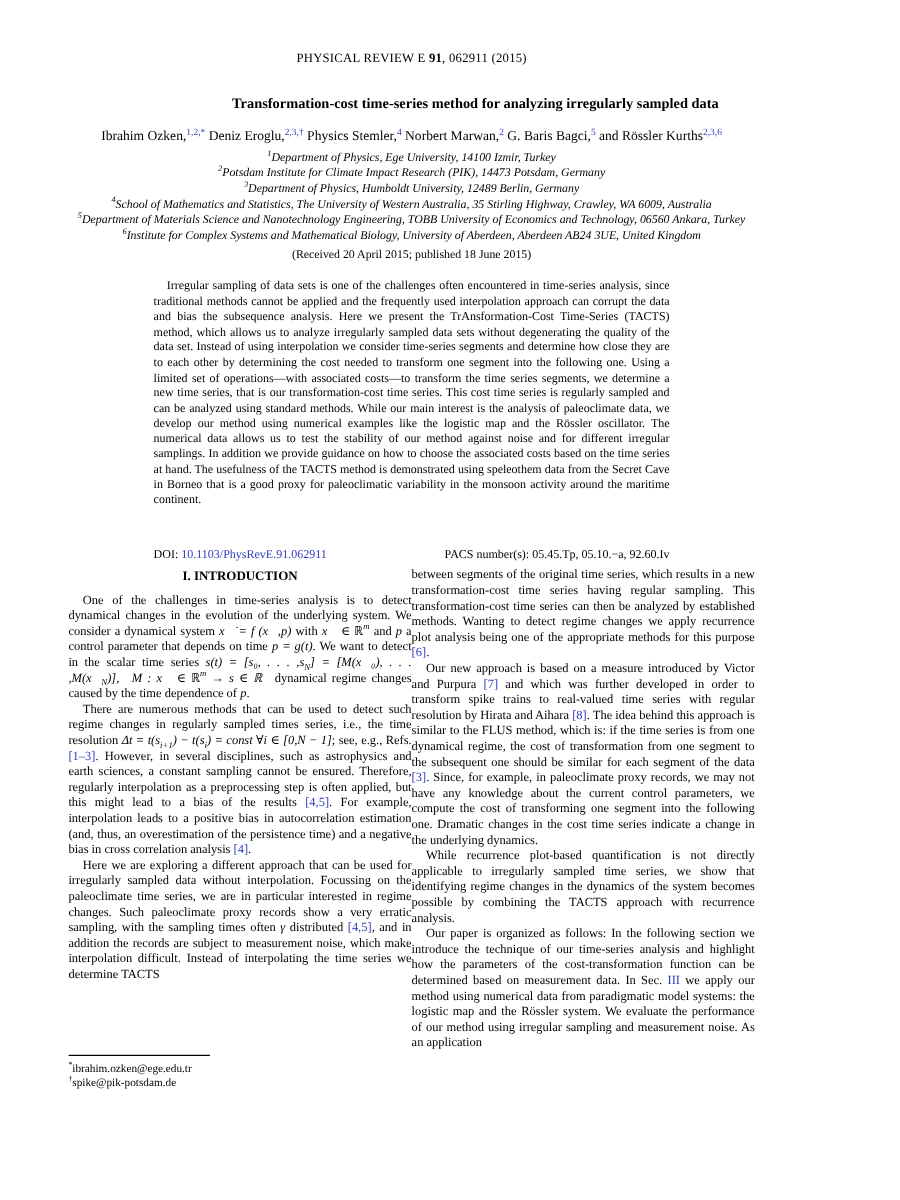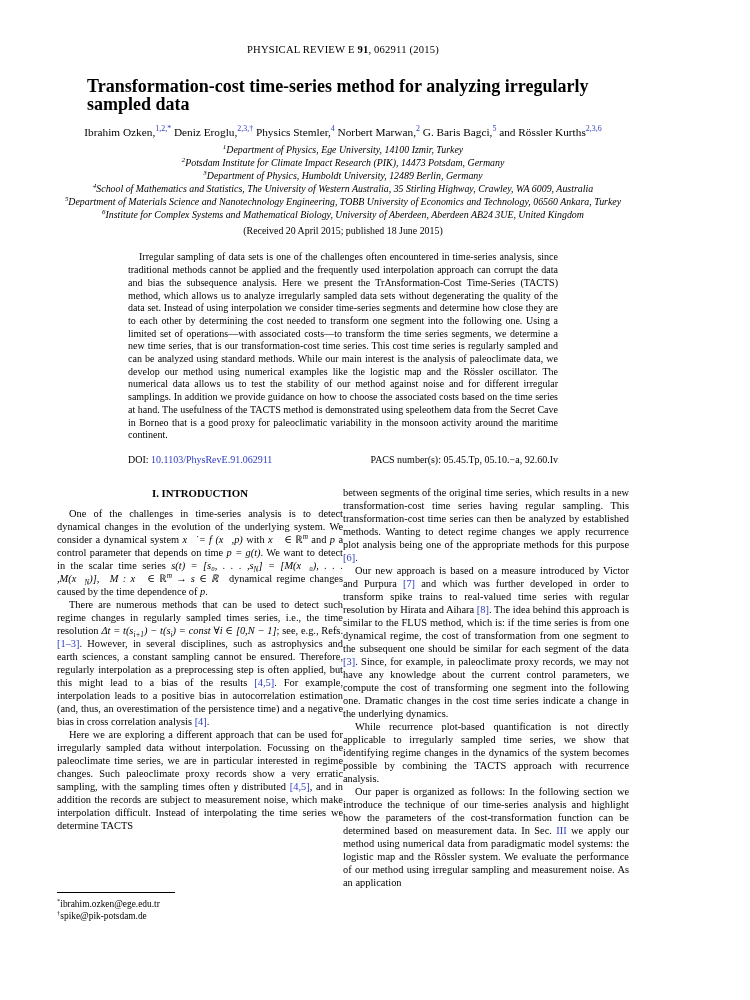--- a/index.html
+++ b/index.html
@@ -15,22 +15,22 @@
     width: 686px; height: 1000px;
     padding: 44px 57px 28px 57px;
     position: relative;
   }
   .journal-header {
     text-align: center;
     font-size: 10.6px;
     letter-spacing: 0.2px;
   }
   .title {
-    text-align: left;
-    font-size: 18px;
+    text-align: right;
+    font-size: 12px;
     font-weight: bold;
     margin: 22px 30px 0 30px;
     line-height: 18px;
   }
   .authors {
     text-align: center;
     font-size: 11.3px;
     margin-top: 13px;
   }
   .affiliations { margin-top: 6px; }
@@ -46,32 +46,32 @@
     margin-top: 4px;
   }
   .abstract {
     margin: 15px 71px 0 71px;
     font-size: 10px;
     line-height: 12.7px;
     text-align: justify;
     text-indent: 11px;
   }
   .doi-row {
-    margin: 12px 71px 0 71px;
+    margin: 33px 71px 0 71px;
     display: flex;
     justify-content: space-between;
     font-size: 10px;
   }
   .cite { color: var(--link, #2d3bbf); }
   .b { font-weight: bold; }
   .i { font-style: italic; }
   .sup { font-size: 0.7em; vertical-align: super; line-height: 0; }
   .sub { font-size: 0.7em; vertical-align: sub; line-height: 0; }
   .columns {
-    margin-top: 21px;
+    margin-top: 5px;
     display: flex;
     height: 436px;
     overflow: hidden;
   }
   .col { flex: 1; min-width: 0; }
   .col p {
     margin: 0;
     font-size: 10.4px;
     line-height: 13px;
     text-align: justify;

